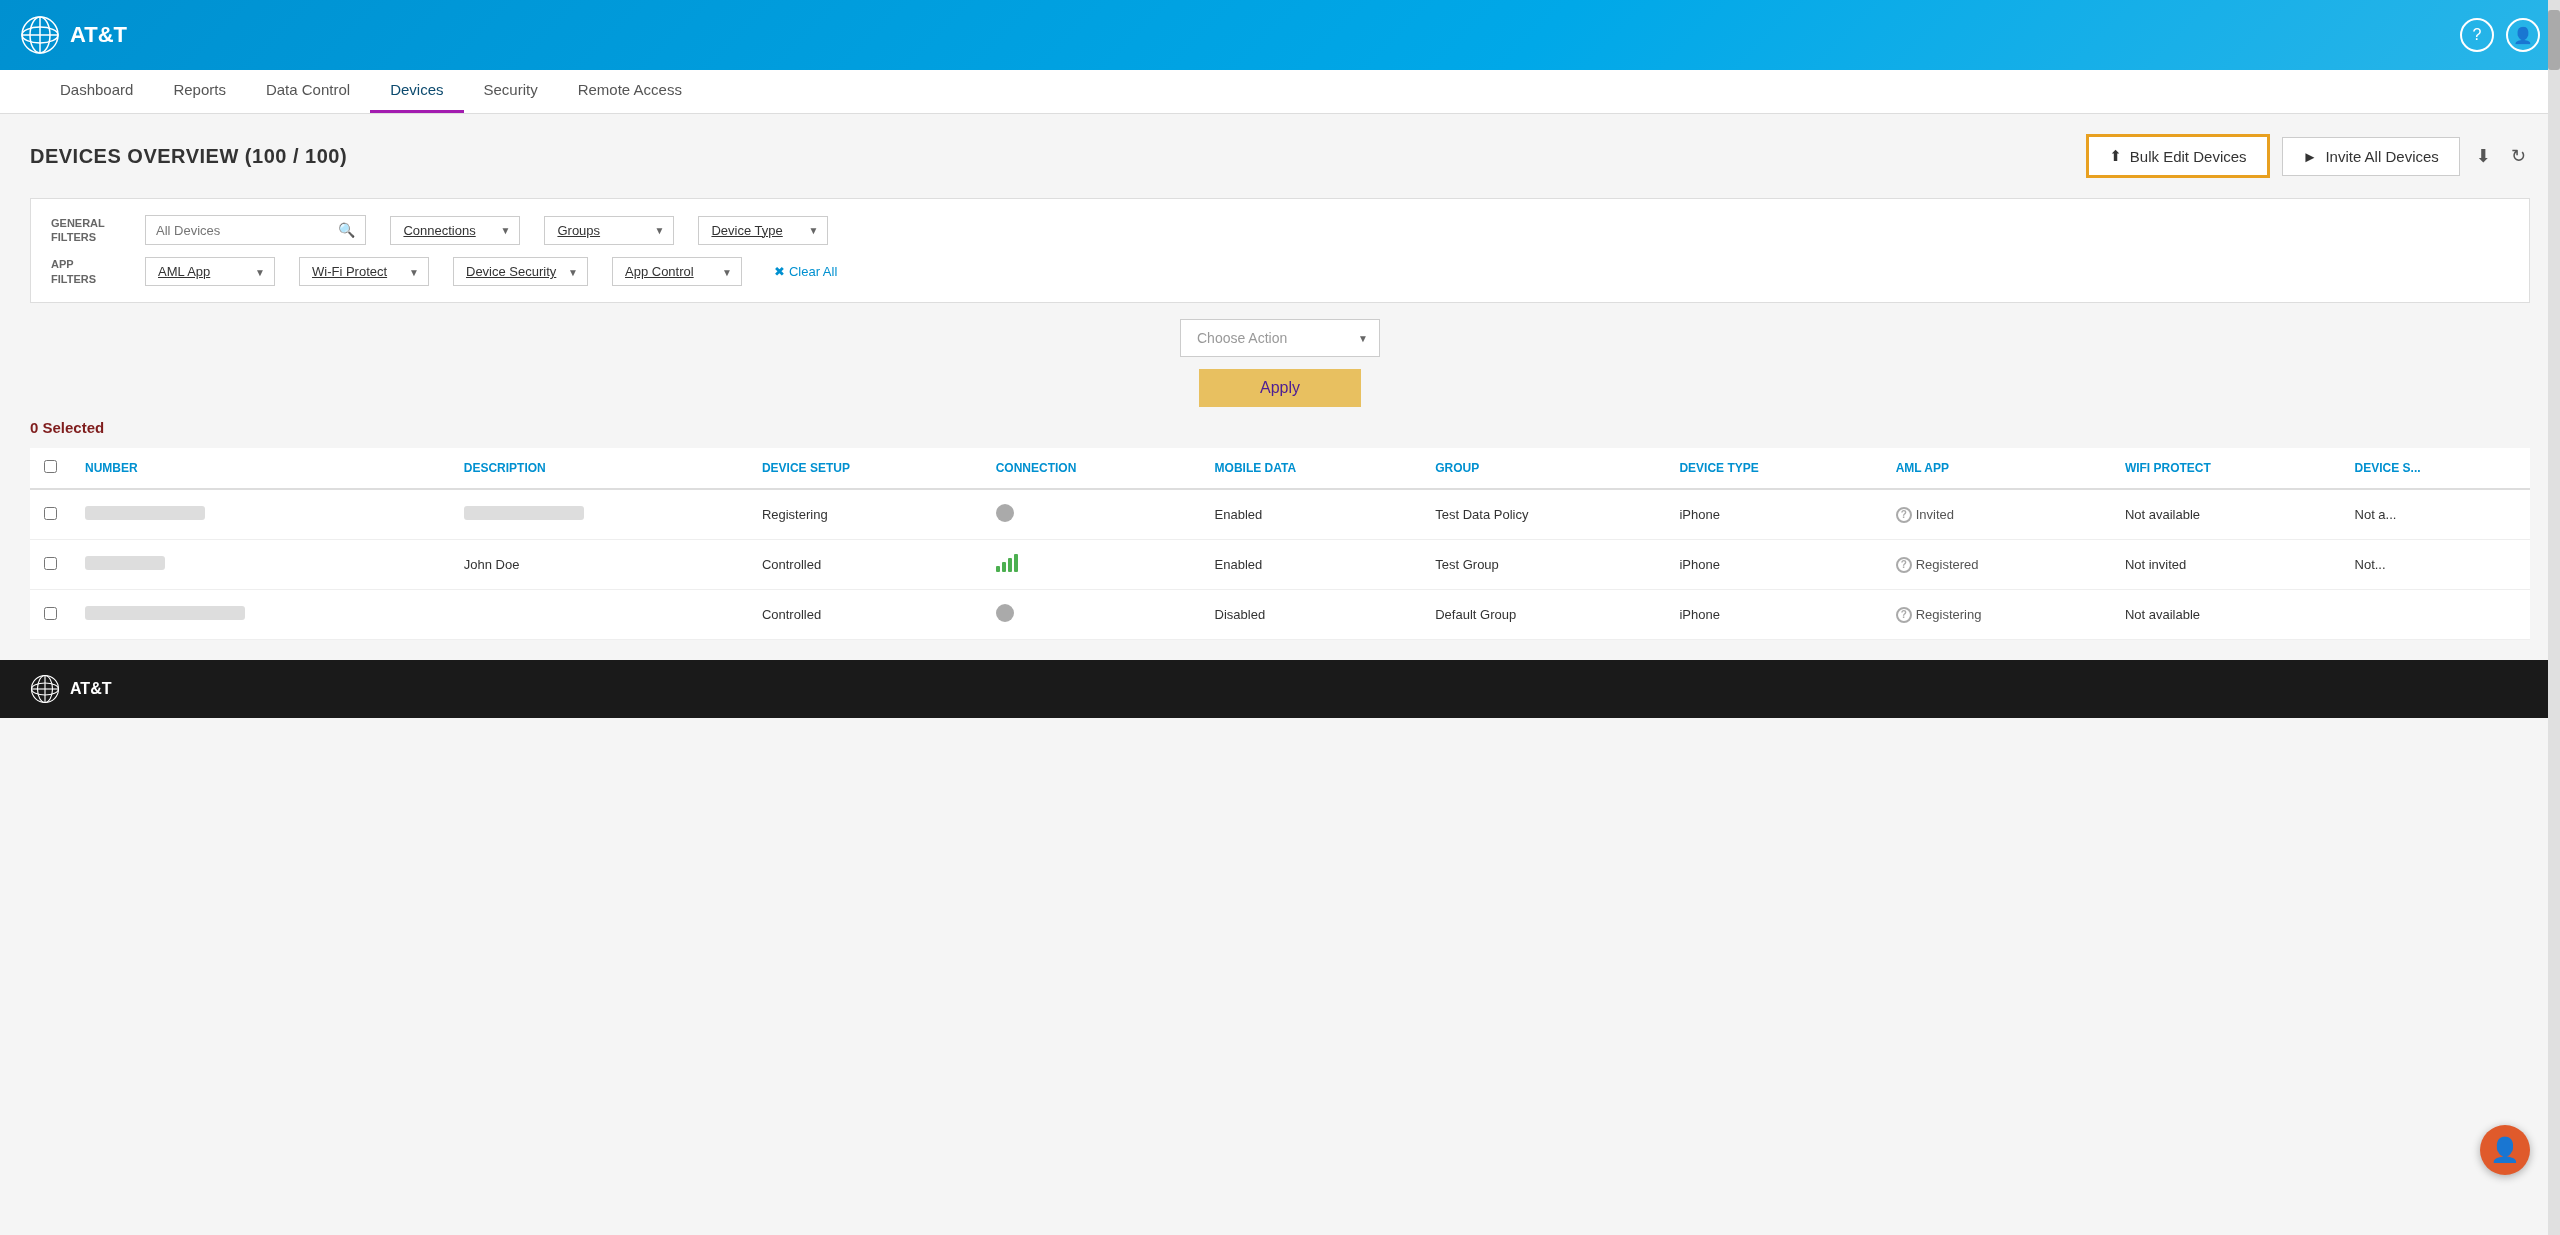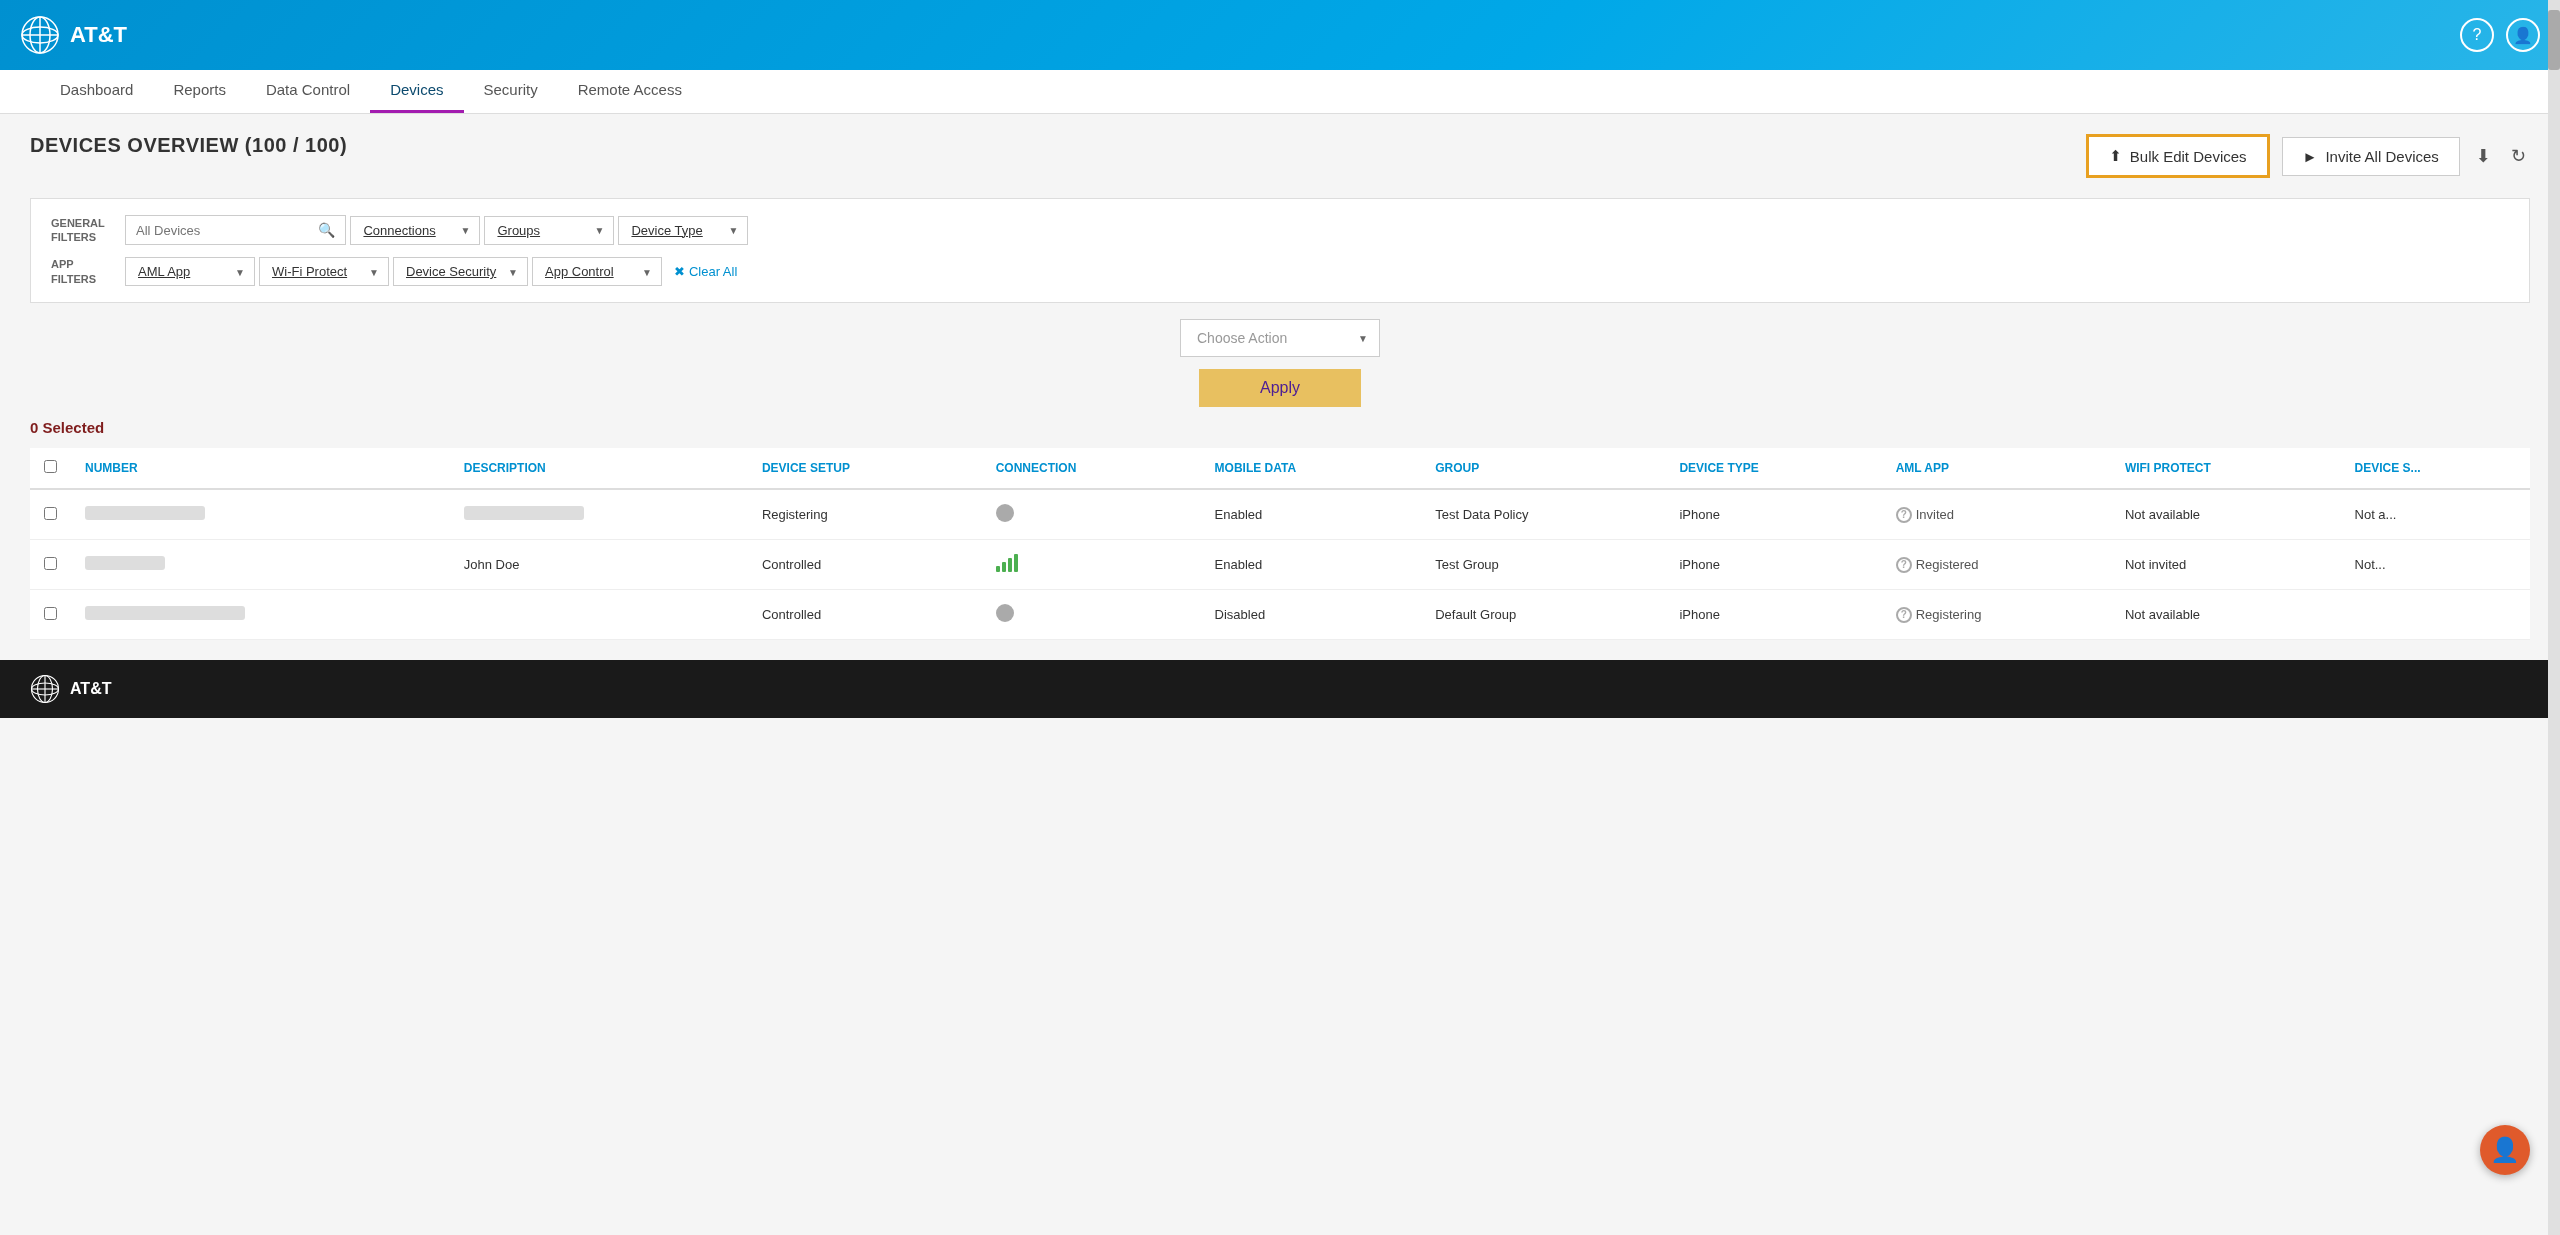--- a/index.html
+++ b/index.html
@@ -65,20 +65,21 @@
 
     
     .main-content {
       padding: 20px 30px;
       background: #f5f5f5;
     }
 
     
     .overview-header {
       display: flex;
+      align-items: center;
       justify-content: space-between;
       margin-bottom: 20px;
     }
     .overview-title {
       font-size: 20px;
       font-weight: 600;
       color: #333;
       letter-spacing: 0.5px;
     }
     .header-actions {
@@ -121,21 +122,21 @@
     
     .filters-section {
       background: white;
       border: 1px solid #ddd;
       padding: 16px 20px;
       margin-bottom: 16px;
     }
     .filter-row {
       display: flex;
       align-items: center;
-      gap: 4px;
+      gap: 24px;
       margin-bottom: 12px;
     }
     .filter-row:last-child { margin-bottom: 0; }
     .filter-label {
       font-size: 11px;
       font-weight: 700;
       color: #666;
       text-transform: uppercase;
       width: 70px;
       line-height: 1.3;

